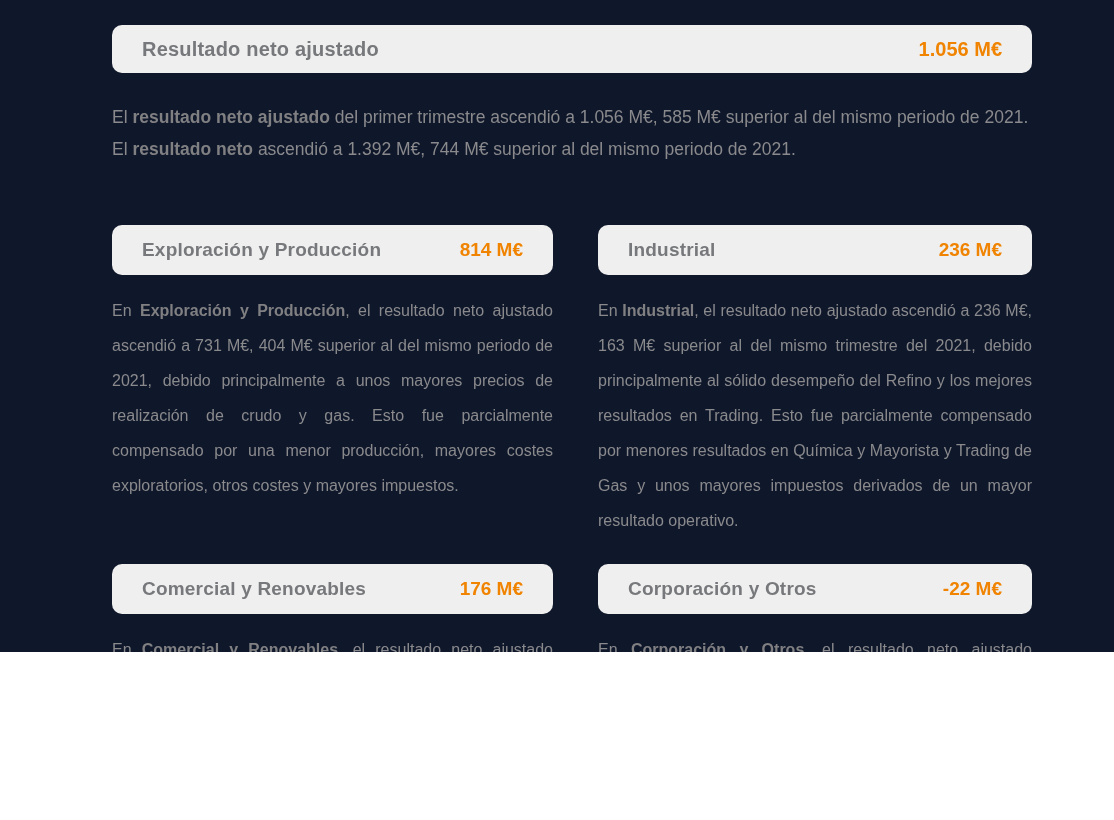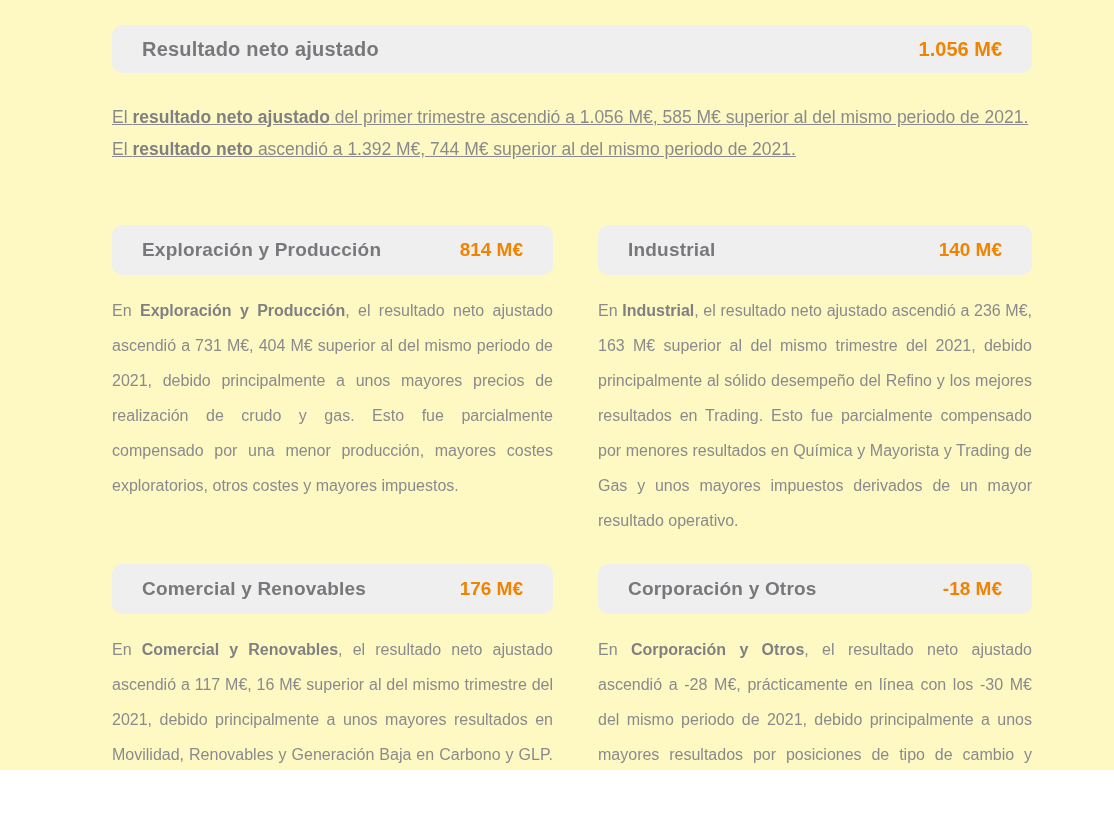--- a/index.html
+++ b/index.html
@@ -4,22 +4,22 @@
 <style>
   html, body {
     margin: 0;
     padding: 0;
     background: #ffffff;
     font-family: "Liberation Sans", sans-serif;
   }
   .page {
     position: relative;
     width: 1114px;
-    height: 770px;
-    background: #fef9c3;
+    height: 652px;
+    background: #0f172a;
     overflow: hidden;
   }
   .content {
     position: absolute;
     left: 112px;
     top: 25px;
     width: 920px;
   }
   .bar {
     background: #efefef;
@@ -53,21 +53,20 @@
   .section-bar .bar-title,
   .section-bar .bar-value {
     font-size: 19px;
   }
   .intro {
     margin: 28px 0 0 0;
     color: #8a8a8d;
     font-size: 17.5px;
     line-height: 32px;
     text-align: left;
-    text-decoration: underline;
   }
   .intro b, .body b {
     color: #808083;
     font-weight: bold;
   }
   .grid {
     margin-top: 60px;
     display: grid;
     grid-template-columns: 441px 434px;
     column-gap: 45px;
@@ -101,36 +100,36 @@
         <div class="bar section-bar">
           <span class="bar-title">Exploración y Producción</span>
           <span class="bar-value">814 M€</span>
         </div>
         <p class="body"><span>En </span><b>Exploración y Producción</b><span>, el resultado neto ajustado ascendió a 731 M€, 404 M€ superior al del mismo periodo de 2021, debido principalmente a unos mayores precios de realización de crudo y gas. Esto fue parcialmente compensado por una menor producción, mayores costes exploratorios, otros costes y mayores impuestos.</span></p>
       </section>
 
       <section class="cell">
         <div class="bar section-bar">
           <span class="bar-title">Industrial</span>
-          <span class="bar-value">140 M€</span>
+          <span class="bar-value">236 M€</span>
         </div>
         <p class="body"><span>En </span><b>Industrial</b><span>, el resultado neto ajustado ascendió a 236 M€, 163 M€ superior al del mismo trimestre del 2021, debido principalmente al sólido desempeño del Refino y los mejores resultados en Trading. Esto fue parcialmente compensado por menores resultados en Química y Mayorista y Trading de Gas y unos mayores impuestos derivados de un mayor resultado operativo.</span></p>
       </section>
 
       <section class="cell">
         <div class="bar section-bar">
           <span class="bar-title">Comercial y Renovables</span>
           <span class="bar-value">176 M€</span>
         </div>
         <p class="body"><span>En </span><b>Comercial y Renovables</b><span>, el resultado neto ajustado ascendió a 117 M€, 16 M€ superior al del mismo trimestre del 2021, debido principalmente a unos mayores resultados en Movilidad, Renovables y Generación Baja en Carbono y GLP. Esto fue parcialmente compensado por menores resultados en Lubricantes, Aviación, Asfaltos y Especialidades y Comercialización de Electricidad y Gas.</span></p>
       </section>
 
       <section class="cell">
         <div class="bar section-bar">
           <span class="bar-title">Corporación y Otros</span>
-          <span class="bar-value">-18 M€</span>
+          <span class="bar-value">-22 M€</span>
         </div>
         <p class="body"><span>En </span><b>Corporación y Otros</b><span>, el resultado neto ajustado ascendió a -28 M€, prácticamente en línea con los -30 M€ del mismo periodo de 2021, debido principalmente a unos mayores resultados por posiciones de tipo de cambio y menores intereses financieros que fueron compensados por unos menores resultados por posiciones de autocartera.</span></p>
       </section>
 
     </div>
   </div>
 </div>
 
 </body></html>

